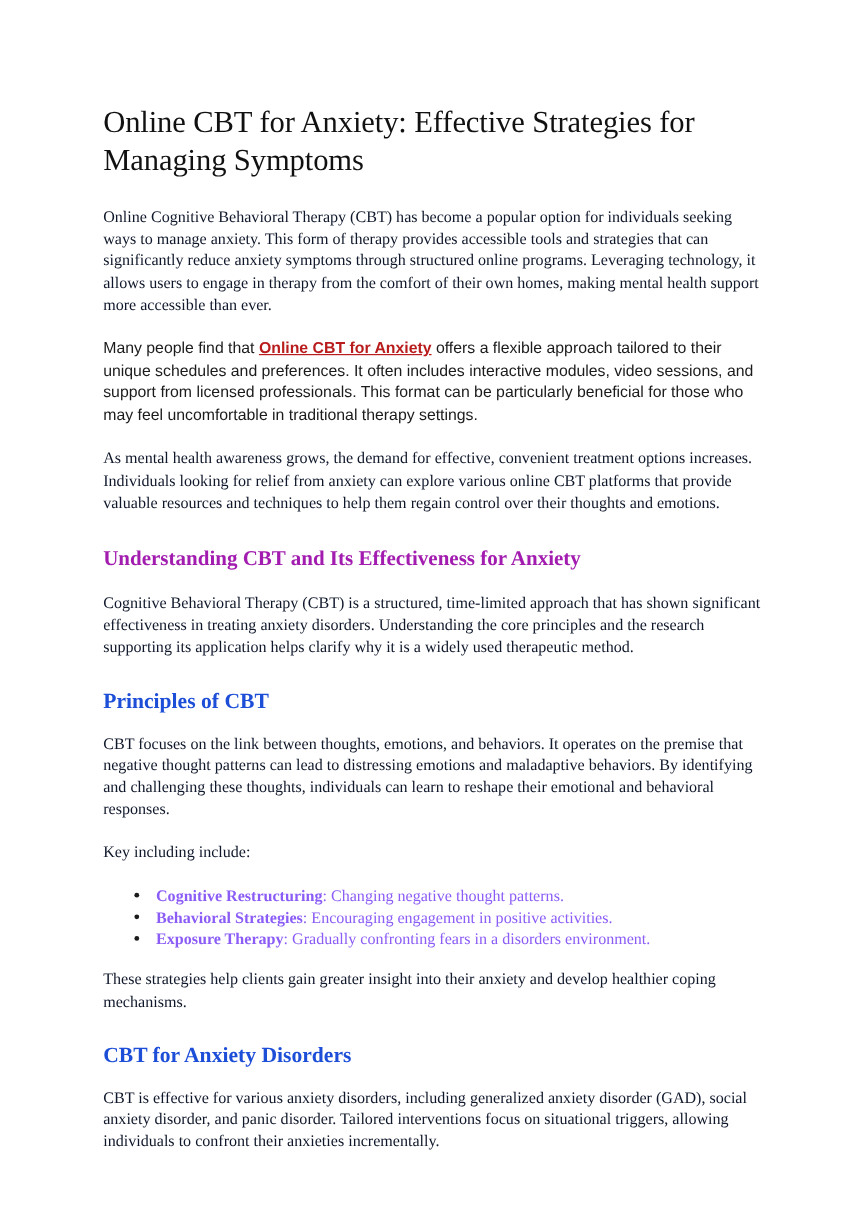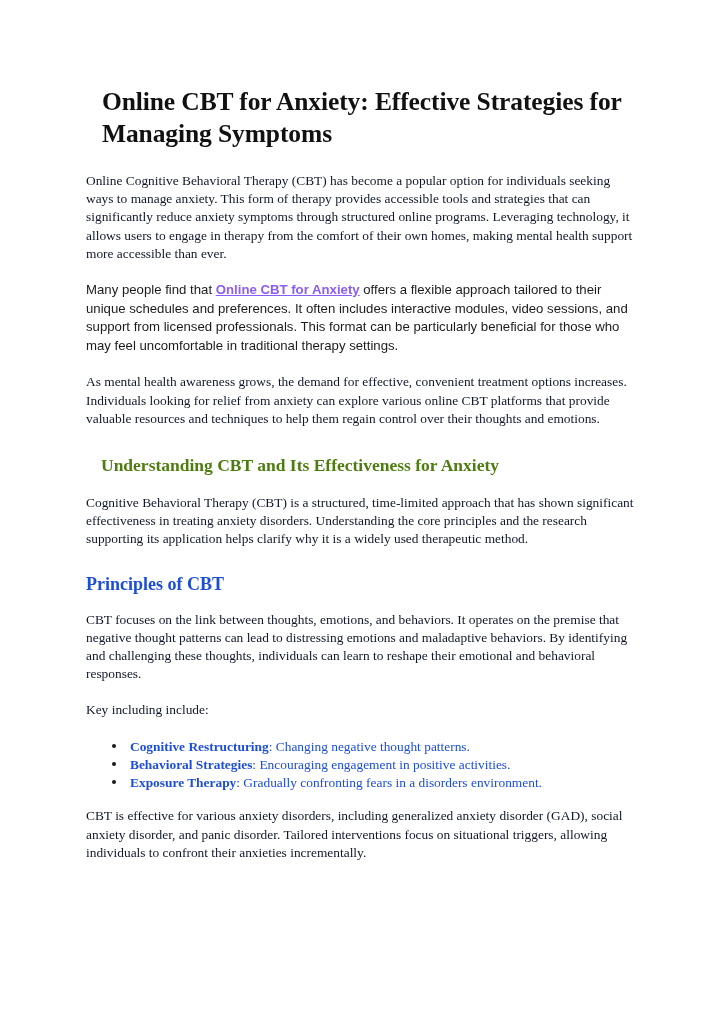--- a/index.html
+++ b/index.html
@@ -19,34 +19,34 @@
   .content {
     position: absolute;
     left: 86px;
     top: 86px;
     width: 550px;
   }
 
   
   .doc-title {
     font-family: "Liberation Serif", "DejaVu Serif", serif;
-    font-weight: bold;
+    font-weight: normal;
     font-size: 25.5px;
     line-height: 32px;
     color: #111111;
-    margin: 0 0 22px 16px;
+    margin: 0 0 22px 0;
     letter-spacing: -0.1px;
   }
   .h2 {
     font-family: "Liberation Serif", "DejaVu Serif", serif;
     font-weight: bold;
     font-size: 17.5px;
     line-height: 22px;
-    color: #4d7c0f;
-    margin: 26px 0 18px 15px;
+    color: #a21caf;
+    margin: 26px 0 18px 0;
   }
   .h3 {
     font-family: "Liberation Serif", "DejaVu Serif", serif;
     font-weight: bold;
     font-size: 18px;
     line-height: 18px;
     color: #1d4ed8;
     margin: 26px 0 18px 0;
   }
   p.serif {
@@ -60,37 +60,37 @@
 
   
   p.sans {
     font-family: "Liberation Sans", "DejaVu Sans", sans-serif;
     font-size: 13.2px;
     line-height: 18.6px;
     color: #1b1b1b;
     margin: 0 0 18px 0;
   }
   a.inline-link {
-    color: #8b5cf6;
+    color: #b91c1c;
     font-weight: bold;
     text-decoration: underline;
   }
 
   
   ul.bullets {
     list-style: none;
     margin: 0 0 16px 0;
     padding: 0;
   }
   ul.bullets li {
     position: relative;
     font-family: "Liberation Serif", "DejaVu Serif", serif;
     font-size: 13.4px;
     line-height: 17.6px;
-    color: #1d4ed8;
+    color: #8b5cf6;
     padding-left: 44px;
     margin: 0 0 0.5px 0;
   }
   ul.bullets li .bullet-dot {
     position: absolute;
     left: 26px;
     top: 6.5px;
     width: 4px;
     height: 4px;
     background: #1b1b1b;
@@ -133,18 +133,20 @@
         <span class="bullet-dot"></span><span class="bold-term">Cognitive Restructuring</span><span>: Changing negative thought patterns.</span>
       </li>
       <li>
         <span class="bullet-dot"></span><span class="bold-term">Behavioral Strategies</span><span>: Encouraging engagement in positive activities.</span>
       </li>
       <li>
         <span class="bullet-dot"></span><span class="bold-term">Exposure Therapy</span><span>: Gradually confronting fears in a disorders environment.</span>
       </li>
     </ul>
 
+    <p class="serif">These strategies help clients gain greater insight into their anxiety and develop healthier coping mechanisms.</p>
 
+    <h3 class="h3">CBT for Anxiety Disorders</h3>
 
     <p class="serif">CBT is effective for various anxiety disorders, including generalized anxiety disorder (GAD), social anxiety disorder, and panic disorder. Tailored interventions focus on situational triggers, allowing individuals to confront their anxieties incrementally.</p>
 
   </div>
 </div>
 
 </body></html>

